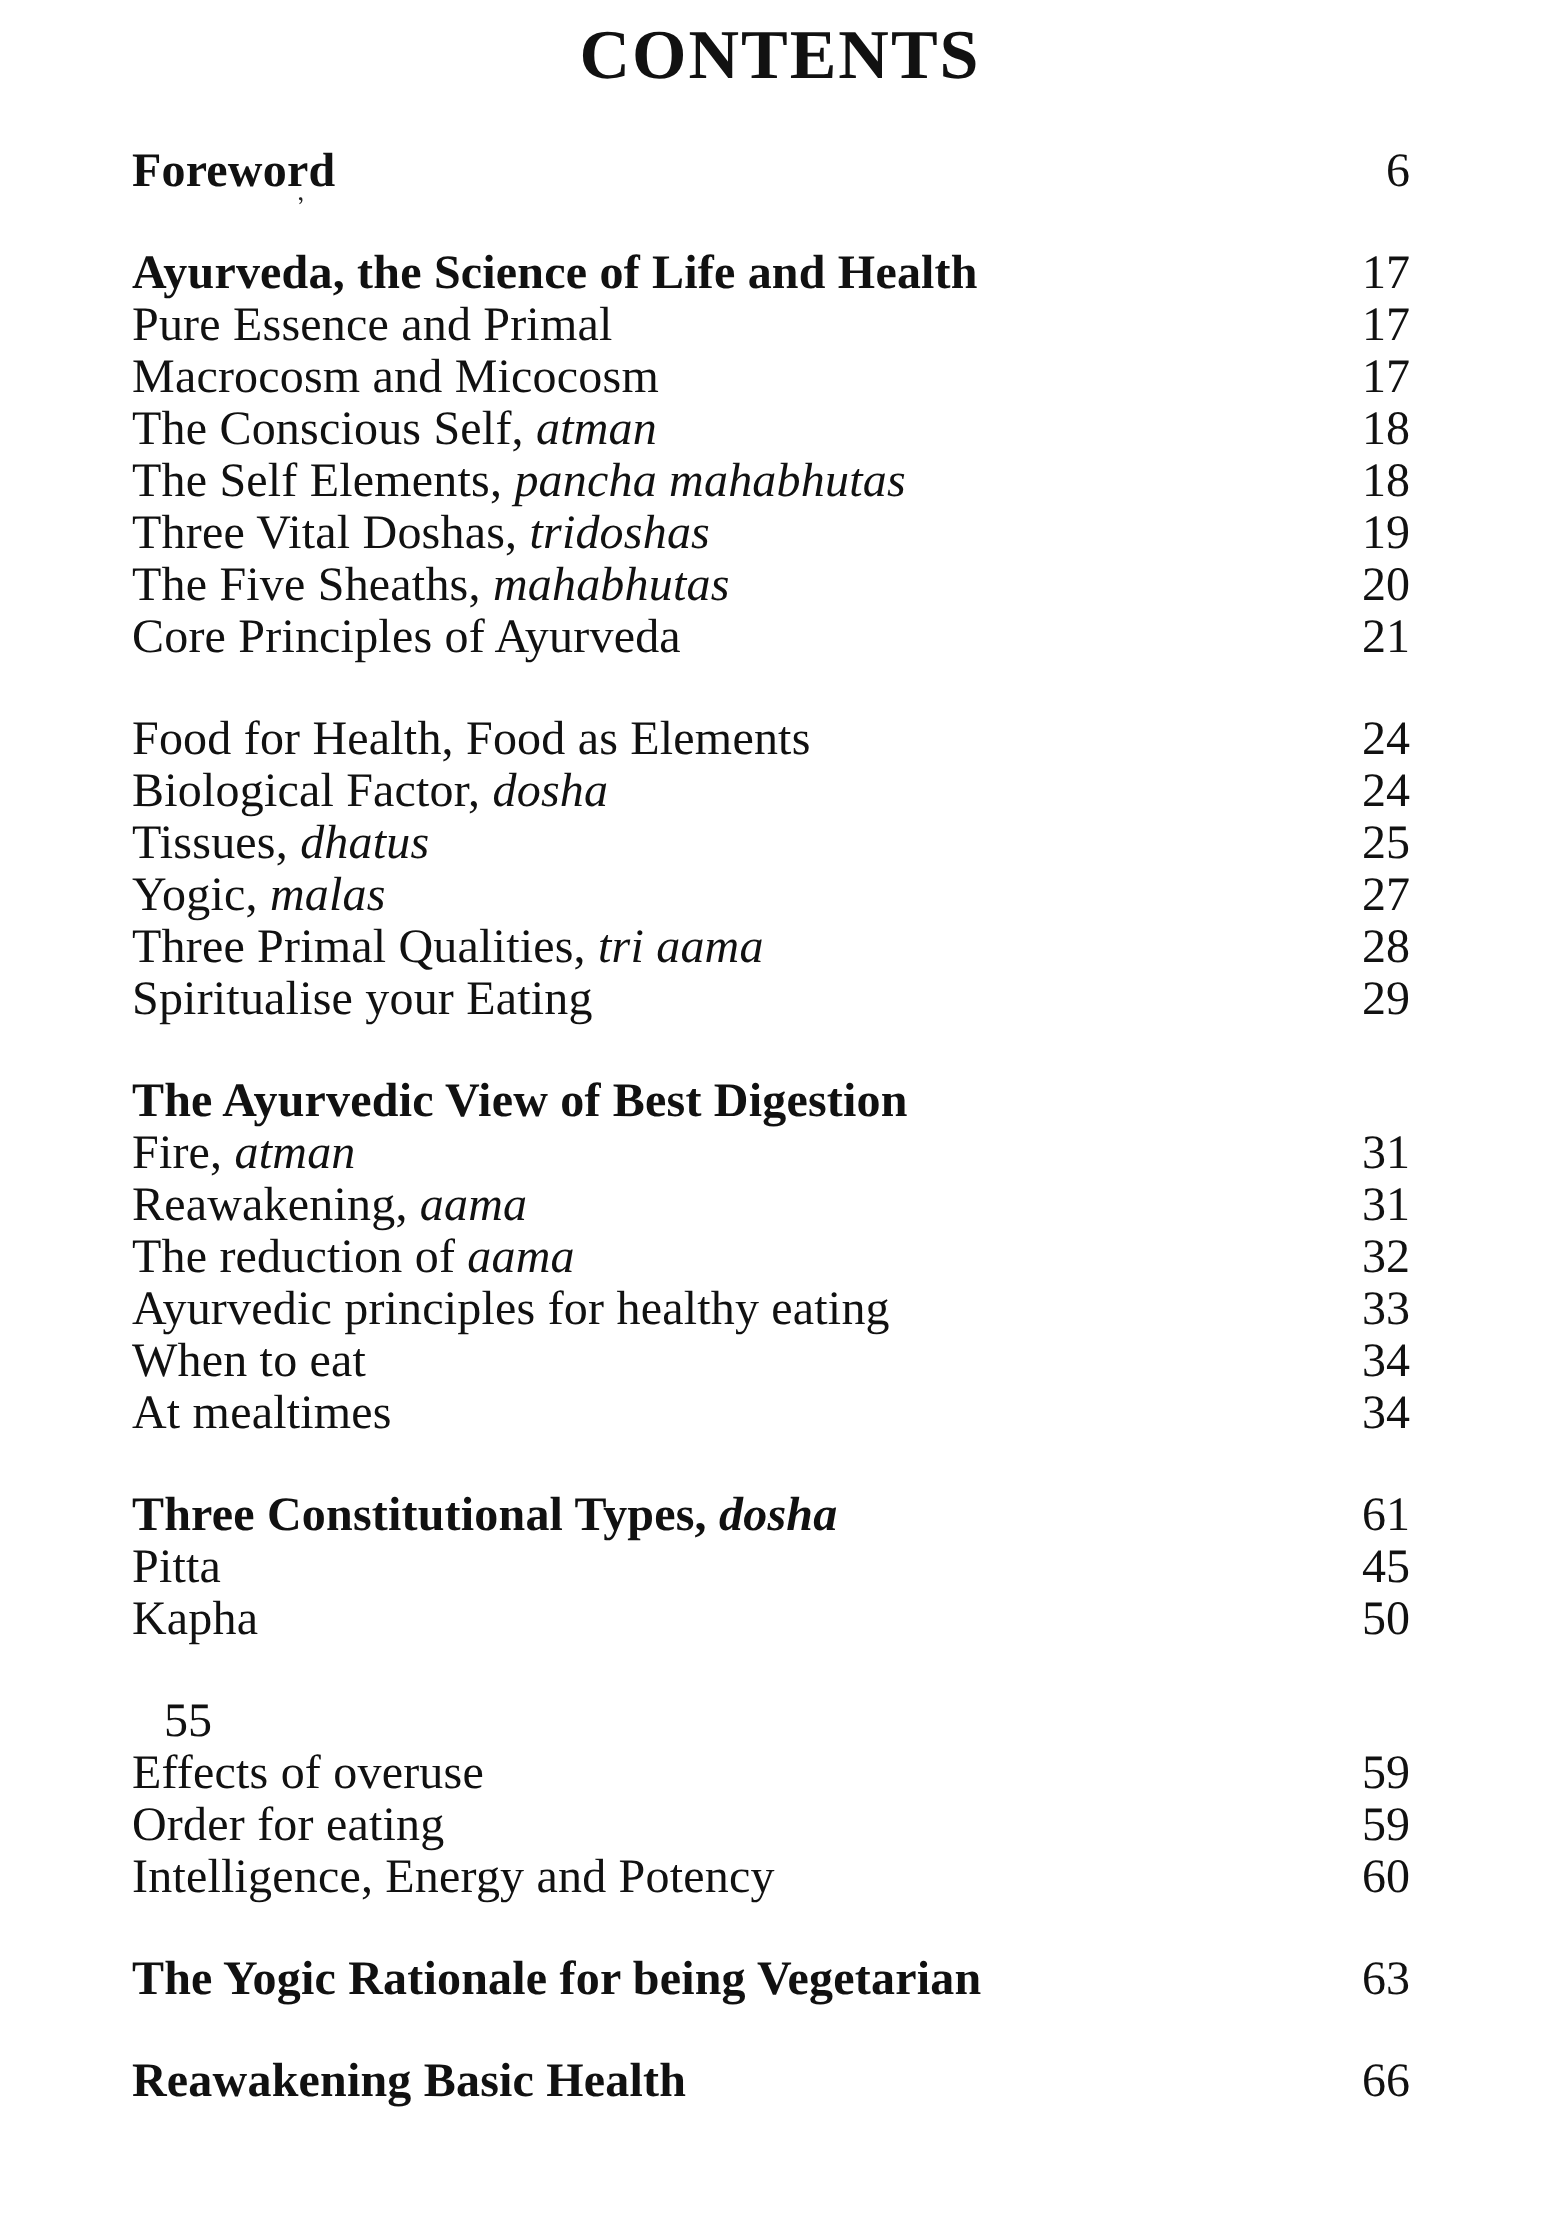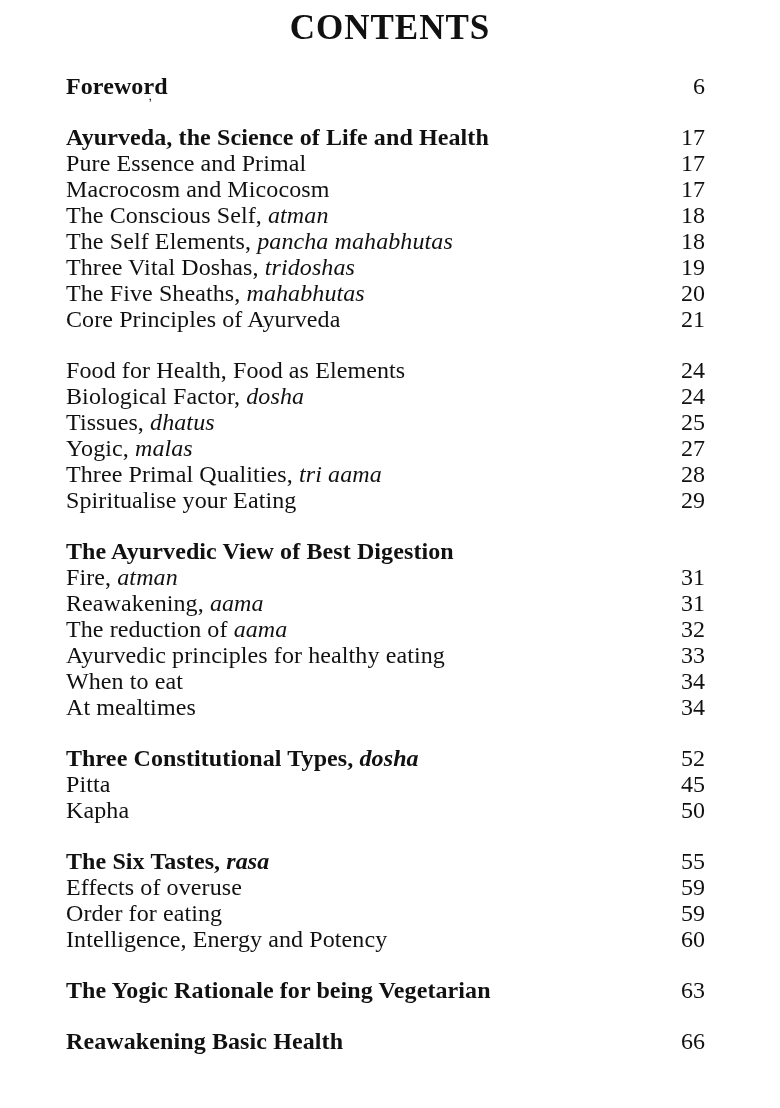--- a/index.html
+++ b/index.html
@@ -158,34 +158,33 @@
           <span class="entry-page">34</span>
         </div>
         <div class="row">
           <span class="entry-text"><span>At mealtimes</span></span>
           <span class="entry-page">34</span>
         </div>
       </div>
       <div class="section">
         <div class="row bold">
           <span class="entry-text"><span>Three Constitutional Types, </span><i>dosha</i></span>
-          <span class="entry-page">52</span>
+          <span class="entry-page">61</span>
         </div>
         <div class="row">
           <span class="entry-text"><span>Pitta</span></span>
           <span class="entry-page">45</span>
         </div>
         <div class="row">
           <span class="entry-text"><span>Kapha</span></span>
           <span class="entry-page">50</span>
         </div>
       </div>
       <div class="section">
         <div class="row bold">
-          <span class="entry-text"><span>The Six Tastes, </span><i>rasa</i></span>
           <span class="entry-page">55</span>
         </div>
         <div class="row">
           <span class="entry-text"><span>Effects of overuse</span></span>
           <span class="entry-page">59</span>
         </div>
         <div class="row">
           <span class="entry-text"><span>Order for eating</span></span>
           <span class="entry-page">59</span>
         </div>

